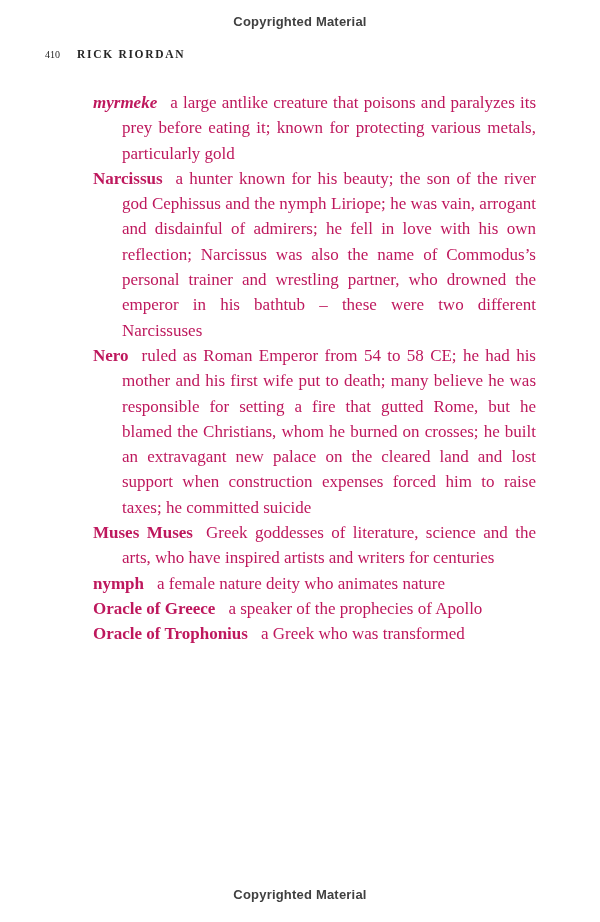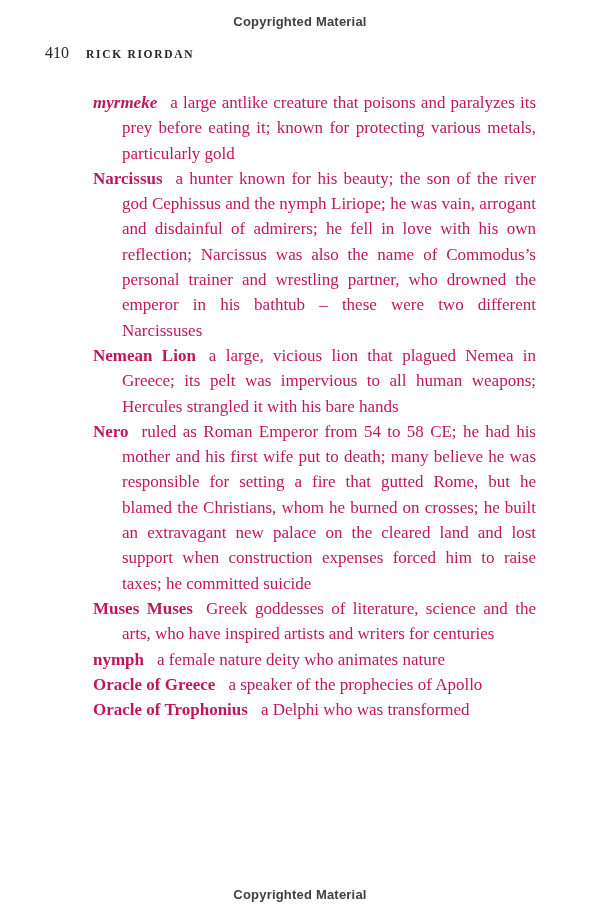--- a/index.html
+++ b/index.html
@@ -30,21 +30,21 @@
   .copyright.bottom { top: 887px; }
 
   .page-header {
     position: absolute;
     top: 44px;
     left: 45px;
     color: #262626;
   }
   .page-number {
     display: inline-block;
-    font-size: 16px;
+    font-size: 10px;
     vertical-align: baseline;
   }
   .running-head {
     display: inline-block;
     margin-left: 17px;
     font-size: 11.5px;
     letter-spacing: 1.7px;
     font-weight: 600;
   }
 
@@ -80,30 +80,29 @@
 
   <div class="page-header">
     <span class="page-number">410</span><span class="running-head">RICK RIORDAN</span>
   </div>
 
   <div class="glossary">
     <p class="entry"><span class="term italic">myrmeke</span><span class="definition">a large antlike creature that poisons and paralyzes its prey before eating it; known for protecting various metals, particularly gold</span></p>
 
     <p class="entry"><span class="term">Narcissus</span><span class="definition">a hunter known for his beauty; the son of the river god Cephissus and the nymph Liriope; he was vain, arrogant and disdainful of admirers; he fell in love with his own reflection; Narcissus was also the name of Commodus’s personal trainer and wrestling partner, who drowned the emperor in his bathtub – these were two different Narcissuses</span></p>
 
-    <p class="entry"><span class="term">Nemean Lion</span><span class="definition">a large, vicious lion that plagued Nemea in Greece; its pelt was impervious to all human weapons; Hercules strangled it with his bare hands</span></p>
 
     <p class="entry"><span class="term">Nero</span><span class="definition">ruled as Roman Emperor from 54 to 58 CE; he had his mother and his first wife put to death; many believe he was responsible for setting a fire that gutted Rome, but he blamed the Christians, whom he burned on crosses; he built an extravagant new palace on the cleared land and lost support when construction expenses forced him to raise taxes; he committed suicide</span></p>
 
     <p class="entry"><span class="term">Muses Muses</span><span class="definition">Greek goddesses of literature, science and the arts, who have inspired artists and writers for centuries</span></p>
 
     <p class="entry"><span class="term">nymph</span><span class="definition">a female nature deity who animates nature</span></p>
 
 
 
     <p class="entry"><span class="term">Oracle of Greece</span><span class="definition">a speaker of the prophecies of Apollo</span></p>
 
-    <p class="entry"><span class="term">Oracle of Trophonius</span><span class="definition">a Delphi who was transformed</span></p>
+    <p class="entry"><span class="term">Oracle of Trophonius</span><span class="definition">a Greek who was transformed</span></p>
   </div>
 
   <div class="copyright bottom">Copyrighted Material</div>
 
 </div>
 
 </body></html>

